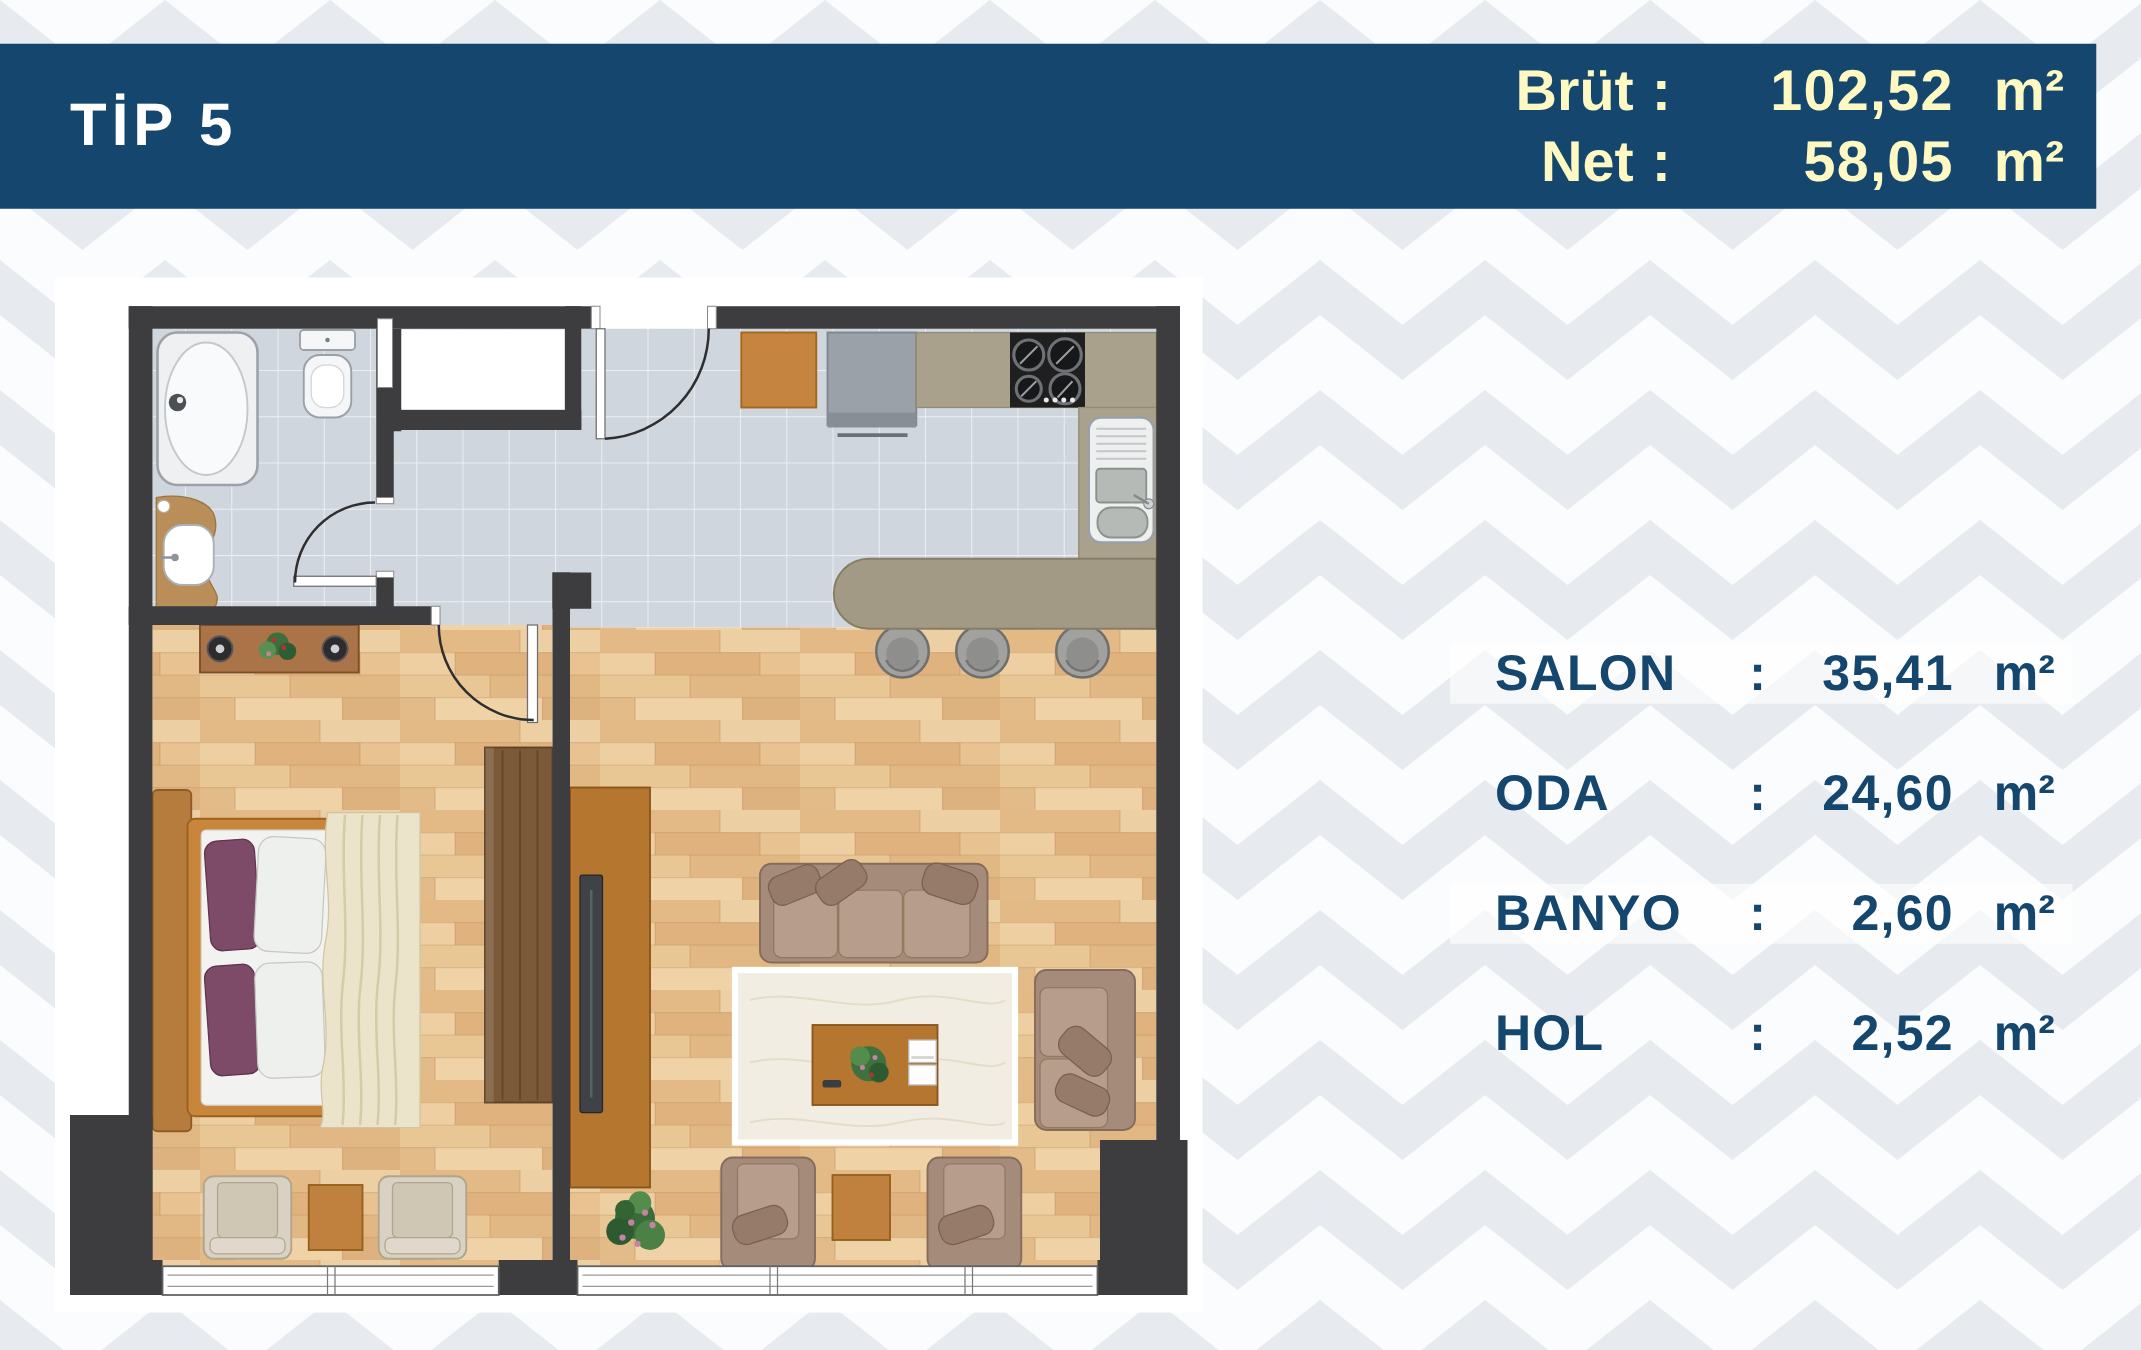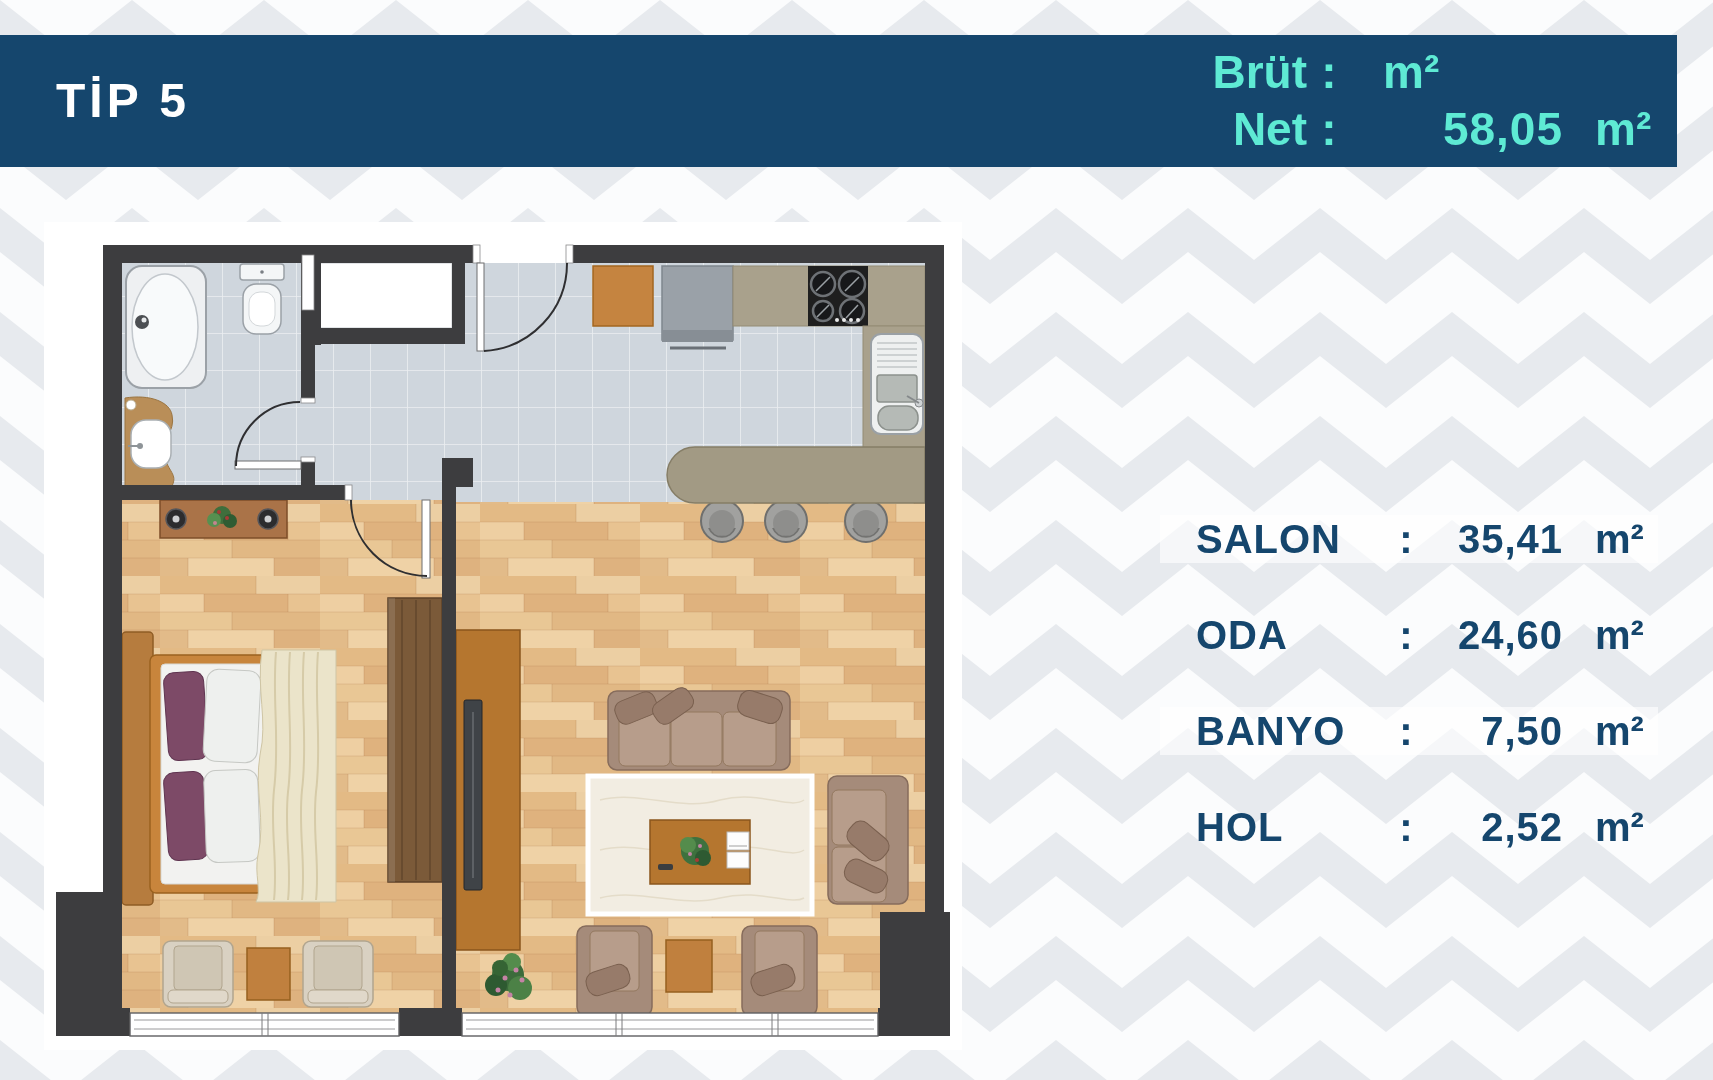--- a/index.html
+++ b/index.html
@@ -9,21 +9,21 @@
   }
   svg.scene{position:absolute;left:0;top:0;}
   
   .banner{position:absolute;left:0;top:35px;width:1677px;height:132px;background:#15466d;}
   .banner .title{
     position:absolute;left:56px;top:0;height:132px;line-height:132px;
     font-size:48px;font-weight:bold;color:#ffffff;letter-spacing:4px;
   }
   .stats{position:absolute;right:22px;top:9px;}
   .srow{display:grid;grid-template-columns:170px 44px 212px 92px;height:57px;line-height:57px;
-        font-size:46px;font-weight:bold;color:#5eead4;}
+        font-size:46px;font-weight:bold;color:#fef9c3;}
   .s-lbl{text-align:right;}
   .s-sep{text-align:center;}
   .s-val{text-align:right;letter-spacing:1px;}
   .s-unit{text-align:left;padding-left:32px;}
   
   .areas{position:absolute;left:1160px;top:467px;width:498px;}
   .arow{display:grid;grid-template-columns:224px 44px 135px 95px;height:48px;line-height:48px;
         font-size:40px;font-weight:bold;color:#15466d;margin-top:48px;}
   .arow.hl{background:rgba(255,255,255,0.62);}
   .a-name{padding-left:36px;letter-spacing:1px;}
@@ -314,20 +314,21 @@
     </g>
   </g>
 </svg>
 
 <header class="banner">
   <div class="title">TİP 5</div>
   <div class="stats">
     <div class="srow">
       <span class="s-lbl">Brüt</span>
       <span class="s-sep">:</span>
+      <span class="s-val">102,52</span>
       <span class="s-unit">m²</span>
     </div>
     <div class="srow">
       <span class="s-lbl">Net</span>
       <span class="s-sep">:</span>
       <span class="s-val">58,05</span>
       <span class="s-unit">m²</span>
     </div>
   </div>
 </header>
@@ -341,21 +342,21 @@
   </div>
   <div class="arow">
     <span class="a-name">ODA</span>
     <span class="a-sep">:</span>
     <span class="a-val">24,60</span>
     <span class="a-unit">m²</span>
   </div>
   <div class="arow hl">
     <span class="a-name">BANYO</span>
     <span class="a-sep">:</span>
-    <span class="a-val">7,50</span>
+    <span class="a-val">2,60</span>
     <span class="a-unit">m²</span>
   </div>
   <div class="arow">
     <span class="a-name">HOL</span>
     <span class="a-sep">:</span>
     <span class="a-val">2,52</span>
     <span class="a-unit">m²</span>
   </div>
 </section>
 

